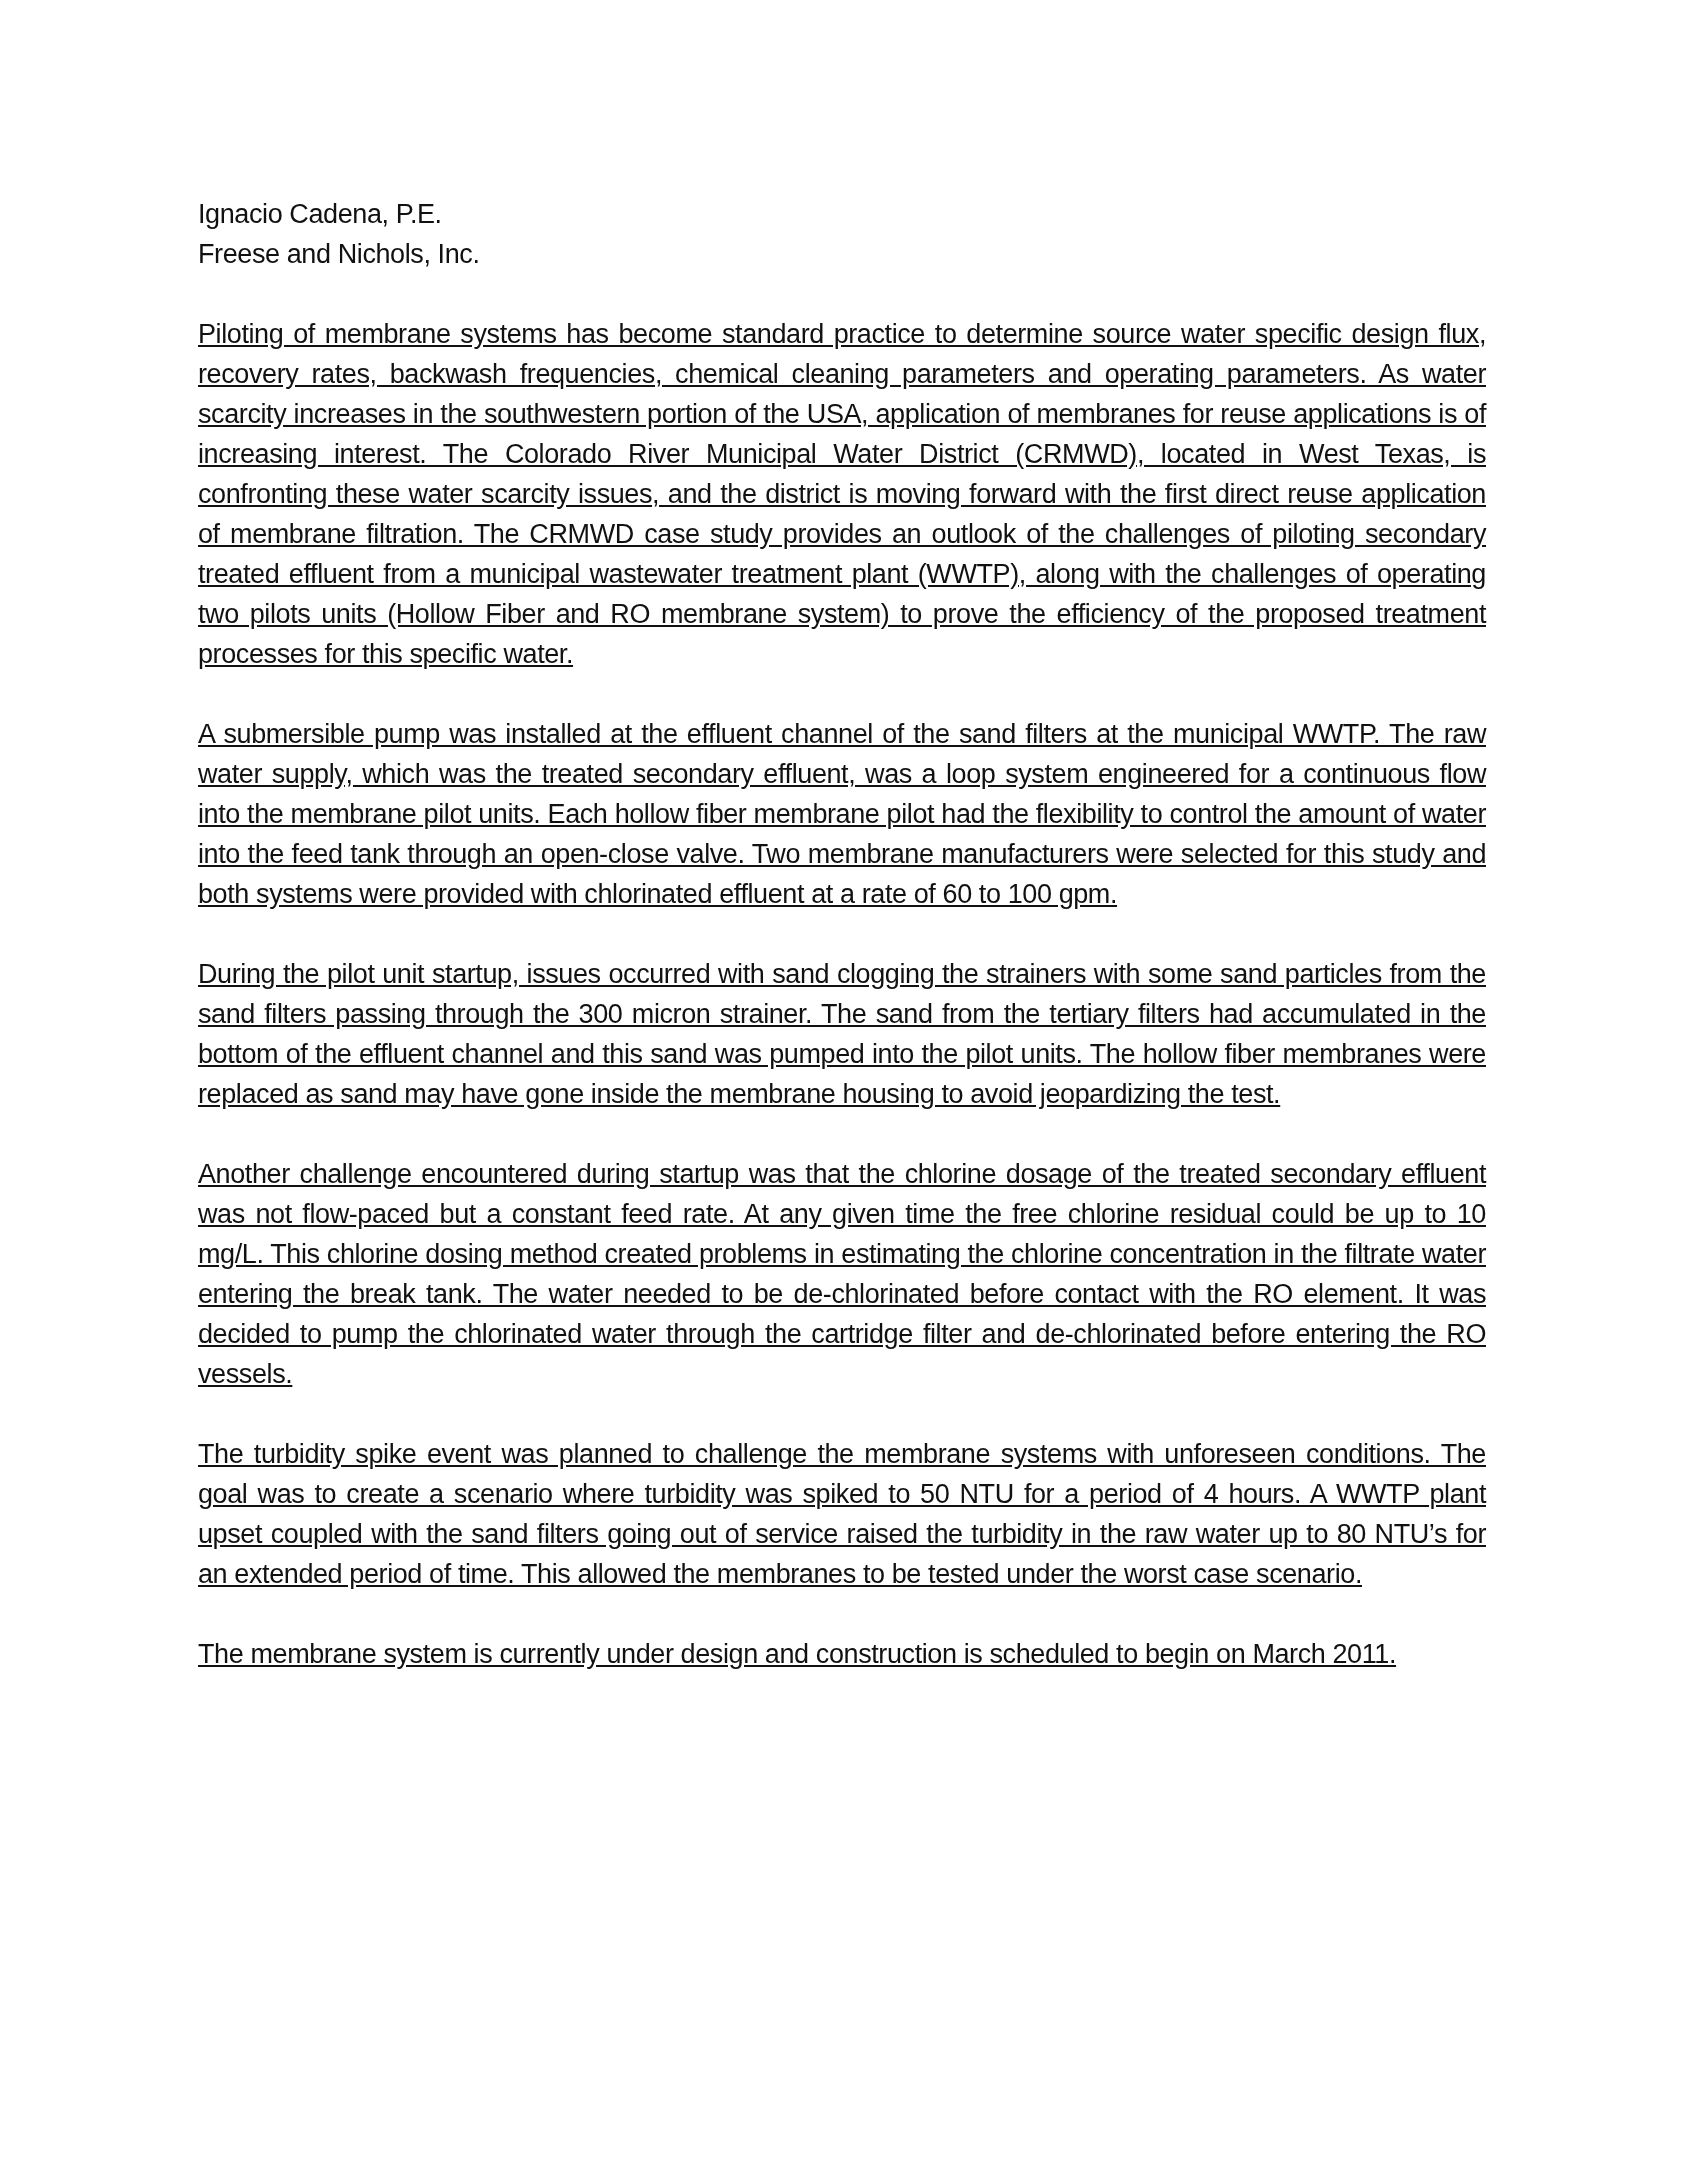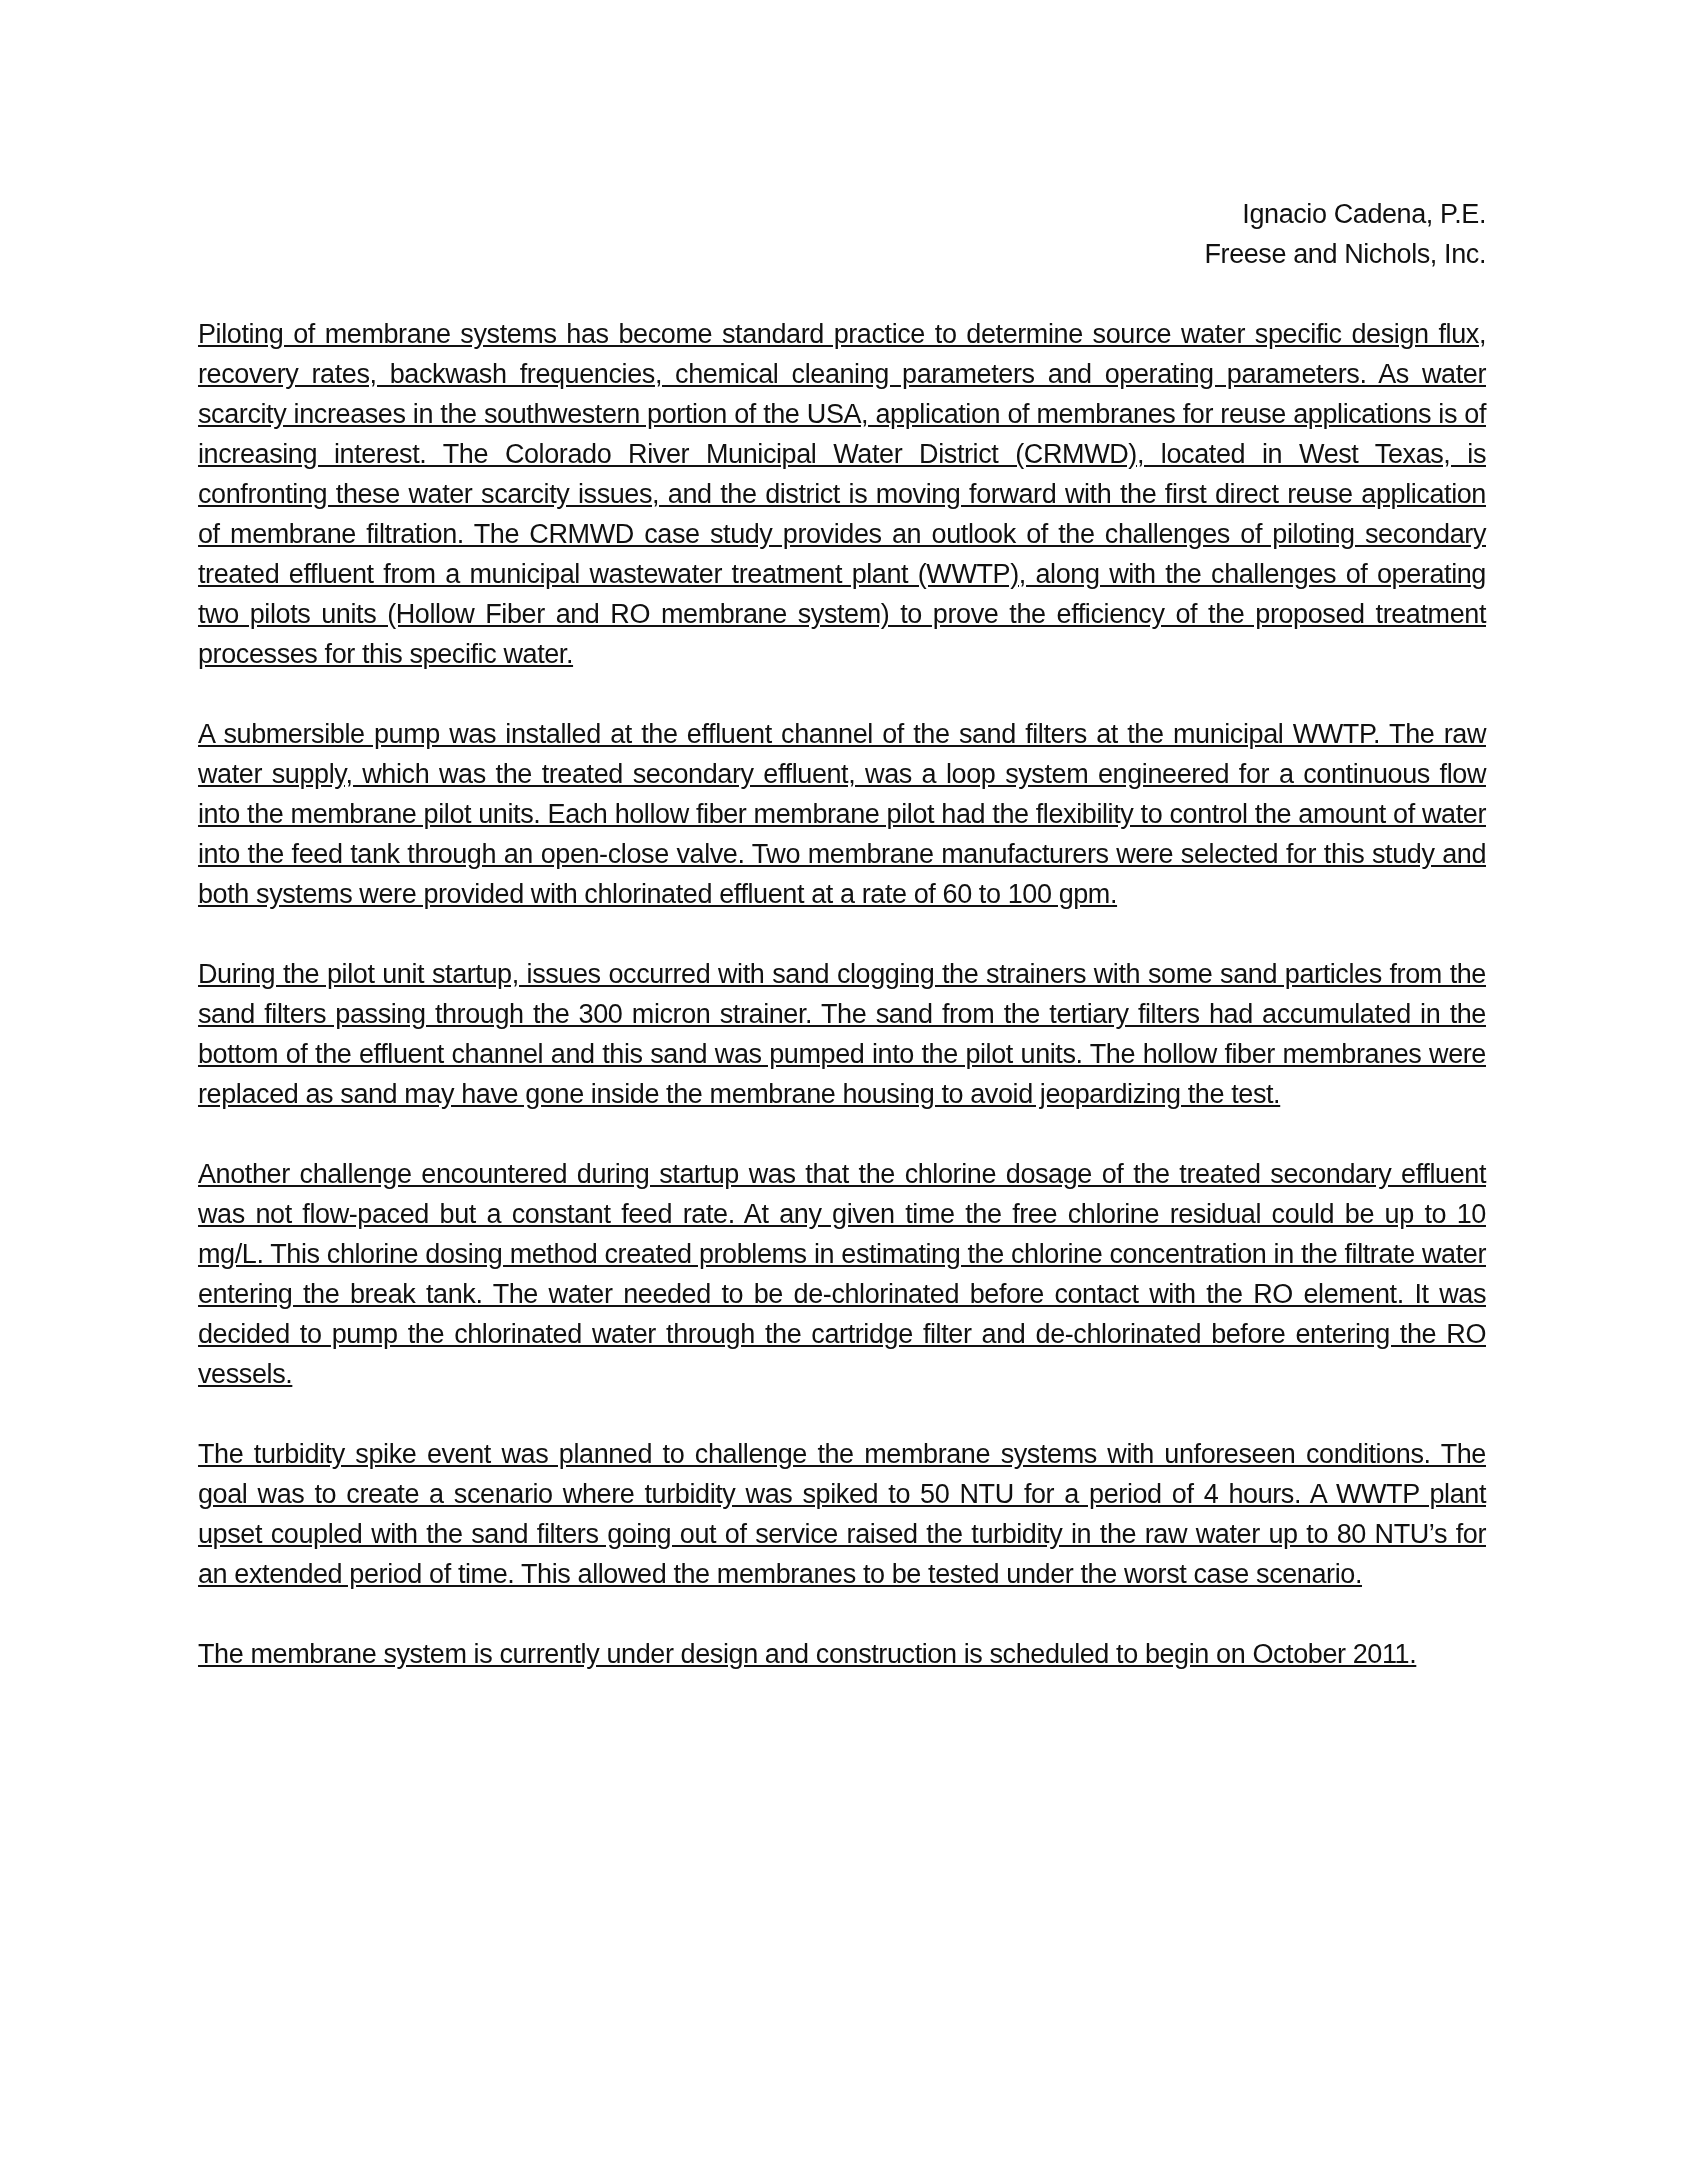--- a/index.html
+++ b/index.html
@@ -20,21 +20,20 @@
       left: 198px;
       top: 194px;
       width: 1288px;
       font-size: 27px;
       line-height: 40px;
       letter-spacing: -0.4px;
     }
     .header-line {
       margin: 0;
       white-space: nowrap;
-      text-align: right;
     }
     .title {
       margin: 40px 0 0 0;
       white-space: nowrap;
     }
     .para {
       margin: 40px 0 0 0;
       text-align: justify;
       text-align-last: left;
       text-decoration: underline;
@@ -44,15 +43,15 @@
 <body>
 
 <div class="page">
   <p class="header-line">Ignacio Cadena, P.E.</p>
   <p class="header-line">Freese and Nichols, Inc.</p>
   <p class="para">Piloting of membrane systems has become standard practice to determine source water specific design flux, recovery rates, backwash frequencies, chemical cleaning parameters and operating parameters.  As water scarcity increases in the southwestern portion of the USA, application of membranes for reuse applications is of increasing interest.  The Colorado River Municipal Water District (CRMWD), located in West Texas, is confronting these water scarcity issues, and the district is moving forward with the first direct reuse application of membrane filtration. The CRMWD case study provides an outlook of the challenges of piloting secondary treated effluent from a municipal wastewater treatment plant (WWTP), along with the challenges of operating two pilots units (Hollow Fiber and RO membrane system) to prove the efficiency of the proposed treatment processes for this specific water.</p>
   <p class="para">A submersible pump was installed at the effluent channel of the sand filters at the municipal WWTP. The raw water supply, which was the treated secondary effluent, was a loop system engineered for a continuous flow into the membrane pilot units. Each hollow fiber membrane pilot had the flexibility to control the amount of water into the feed tank through an open-close valve. Two membrane manufacturers were selected for this study and both systems were provided with chlorinated effluent at a rate of 60 to 100 gpm.</p>
   <p class="para">During the pilot unit startup, issues occurred with sand clogging the strainers with some sand particles from the sand filters passing through the 300 micron strainer. The sand from the tertiary filters had accumulated in the bottom of the effluent channel and this sand was pumped into the pilot units. The hollow fiber membranes were replaced as sand may have gone inside the membrane housing to avoid jeopardizing the test.</p>
   <p class="para">Another challenge encountered during startup was that the chlorine dosage of the treated secondary effluent was not flow-paced but a constant feed rate. At any given time the free chlorine residual could be up to 10 mg/L. This chlorine dosing method created problems in estimating the chlorine concentration in the filtrate water entering the break tank. The water needed to be de-chlorinated before contact with the RO element. It was decided to pump the chlorinated water through the cartridge filter and de-chlorinated before entering the RO vessels.</p>
   <p class="para">The turbidity spike event was planned to challenge the membrane systems with unforeseen conditions. The goal was to create a scenario where turbidity was spiked to 50 NTU for a period of 4 hours. A WWTP plant upset coupled with the sand filters going out of service raised the turbidity in the raw water up to 80 NTU’s for an extended period of time. This allowed the membranes to be tested under the worst case scenario.</p>
-  <p class="para">The membrane system is currently under design and construction is scheduled to begin on October 2011.</p>
+  <p class="para">The membrane system is currently under design and construction is scheduled to begin on March 2011.</p>
 </div>
 
 
 </body></html>

